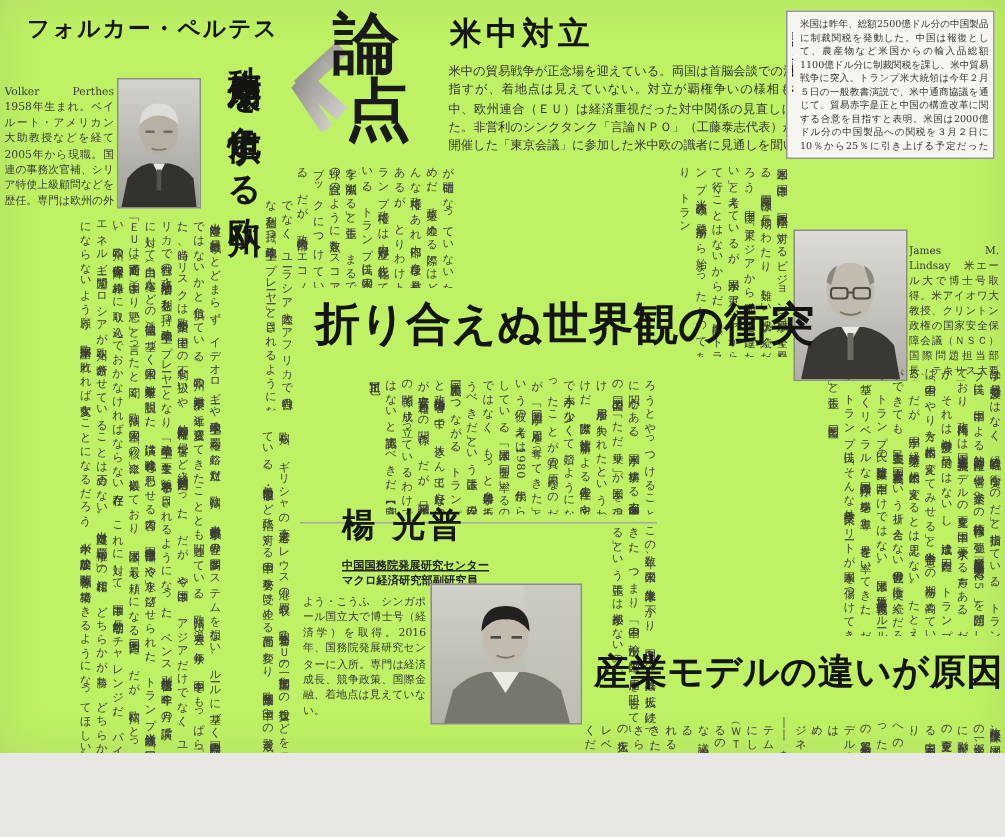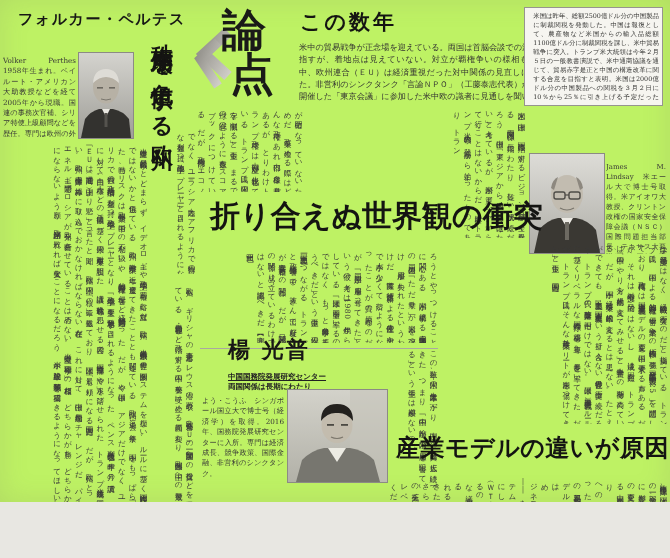--- a/index.html
+++ b/index.html
@@ -85,21 +85,21 @@
             <stop offset="1" stop-color="#cfcdc7"></stop>
           </linearGradient>
         </defs>
       <polyline points="36,4 12,26 36,48" fill="none" stroke="url(#chev)" stroke-width="11"></polyline>
       <polyline points="26,14 8,31 26,58" fill="none" stroke="url(#chev)" stroke-width="9"></polyline>
     </svg>
     <span class="logo-char" style="left:30px;top:-14px;">論</span>
     <span class="logo-char" style="left:38px;top:30px;">点</span>
   </div>
 
-  <div class="abs headline" style="left:300px;top:8px;font-size:21px;letter-spacing:3px;">この数年</div>
+  <div class="abs headline" style="left:300px;top:8px;font-size:21px;letter-spacing:3px;">米中対立</div>
   <div class="abs lead" style="left:299px;top:41px;width:256px;height:62px;">米中の貿易戦争が正念場を迎えている。両国は首脳会談での決着を目指すが、着地点は見えていない。対立が覇権争いの様相も帯びる中、欧州連合（ＥＵ）は経済重視だった対中関係の見直しに着手した。非営利のシンクタンク「言論ＮＰＯ」（工藤泰志代表）が３月に開催した「東京会議」に参加した米中欧の識者に見通しを聞いた。</div>
 
   <div class="abs focus-box" style="left:524px;top:7px;width:139px;height:99px;">
     <div class="focus-label">焦点は通商協議の行方</div>
     <div class="focus-body">米国は昨年、総額2500億ドル分の中国製品に制裁関税を発動した。中国は報復として、農産物など米国からの輸入品総額1100億ドル分に制裁関税を課し、米中貿易戦争に突入。トランプ米大統領は今年２月５日の一般教書演説で、米中通商協議を通じて、貿易赤字是正と中国の構造改革に関する合意を目指すと表明。米国は2000億ドル分の中国製品への関税を３月２日に10％から25％に引き上げる予定だったが、通商協議の進展を踏まえ、延期した。</div>
   </div>
 
 
   <div class="abs photo" style="left:529px;top:153px;width:74px;height:99px;">
     <svg width="74" height="99" viewBox="0 0 74 99">
@@ -132,22 +132,22 @@
   <div class="abs headline" style="left:210px;top:196px;font-size:30px;">折り合えぬ世界観の衝突</div>
 
   <div class="abs v" style="left:200px;top:248px;width:238px;height:95px;">ろうとやっつけることに関心がある。米国が構築する安全保障同盟への同盟国の「ただ乗り」が米国を傷つけ、雇用が失われたというわけだ。実際は技術革新による生産性の向上や自動化で人手が少なくて済むようになったことが真の原因なのだが、「同盟国が雇用を奪ってきた」という彼の考えは1980年代から一貫している。「米国は同盟を率いるのではなく、もっと自分勝手に振る舞うべきだ」という主張は、現在の「米国第一主義」につながる。トランプ氏と政権指導者の中で、抜きん出て良好なのが安倍晋三首相との関係だ。だが、日米関係が個人の関係で成り立っているわけではないと認識すべきだ。【聞き手・及川正也】</div>
 
   <div class="abs v" style="left:442px;top:240px;width:226px;height:184px;">学は貿易交渉ではなく、経済戦略の衝突なのだ」と指摘している。トランプ氏は、中国による知的財産権の侵害や米企業への技術移転の強要、産業政策「中国製造2025」を問題にしており、政権内には国家主導資本主義モデルの変更を中国に要求する声もある。だが、それは対中交渉の目的ではないし、達成は困難だ。トランプ氏は「中国のやり方を根本的に変えてみせる」と米中合意への期待を高めている。だが、中国が経済政策を根本的に変えるとは思えない。たとえ合意ができても、民主主義と国家資本主義という折り合えない世界観の衝突は続くだろう。トランプ氏の攻撃対象は中国だけではない。米国は第二次世界大戦後、ルールに基づくリベラルな国際秩序の構築を主導し、世界を率いてきた。だが、トランプ氏は「そんな外交政策エリートが米国を傷つけてきた」と主張し、同盟国だ</div>
 
   <div class="abs divider" style="left:200px;top:348px;width:238px;"></div>
 
   <div class="abs name" style="left:228px;top:335px;font-size:22px;letter-spacing:2px;">楊 光普</div>
   <div class="abs affil" style="left:228px;top:372px;font-size:7.5px;text-decoration:underline;">中国国務院発展研究センター</div>
-  <div class="abs affil" style="left:228px;top:382px;font-size:7.5px;">両国関係は長期にわたり</div>
-  <div class="abs h-body" style="left:202px;top:396px;width:82px;height:92px;">よう・こうふ　シンガポール国立大で博士号（経済学）を取得。2016年、国務院発展研究センターに入所。専門は経済成長、競争政策、国際金融、非営利のシンクタンク。</div>
+  <div class="abs affil" style="left:228px;top:382px;font-size:7.5px;">マクロ経済研究部副研究員</div>
+  <div class="abs h-body" style="left:202px;top:396px;width:82px;height:92px;">よう・こうふ　シンガポール国立大で博士号（経済学）を取得。2016年、国務院発展研究センターに入所。専門は経済成長、競争政策、国際金融、着地点は見えていない。</div>
 
   <div class="abs photo" style="left:287px;top:389px;width:99px;height:92px;">
     <svg width="99" height="92" viewBox="0 0 99 92">
       <defs>
           <linearGradient id="bg3" x1="0" y1="0" x2="0" y2="1">
         <stop offset="0" stop-color="#d3d2ca"></stop>
             <stop offset="1" stop-color="#b2b1a8"></stop>
           </linearGradient>
         </defs>
       <rect width="99" height="92" fill="url(#bg3)"></rect>

